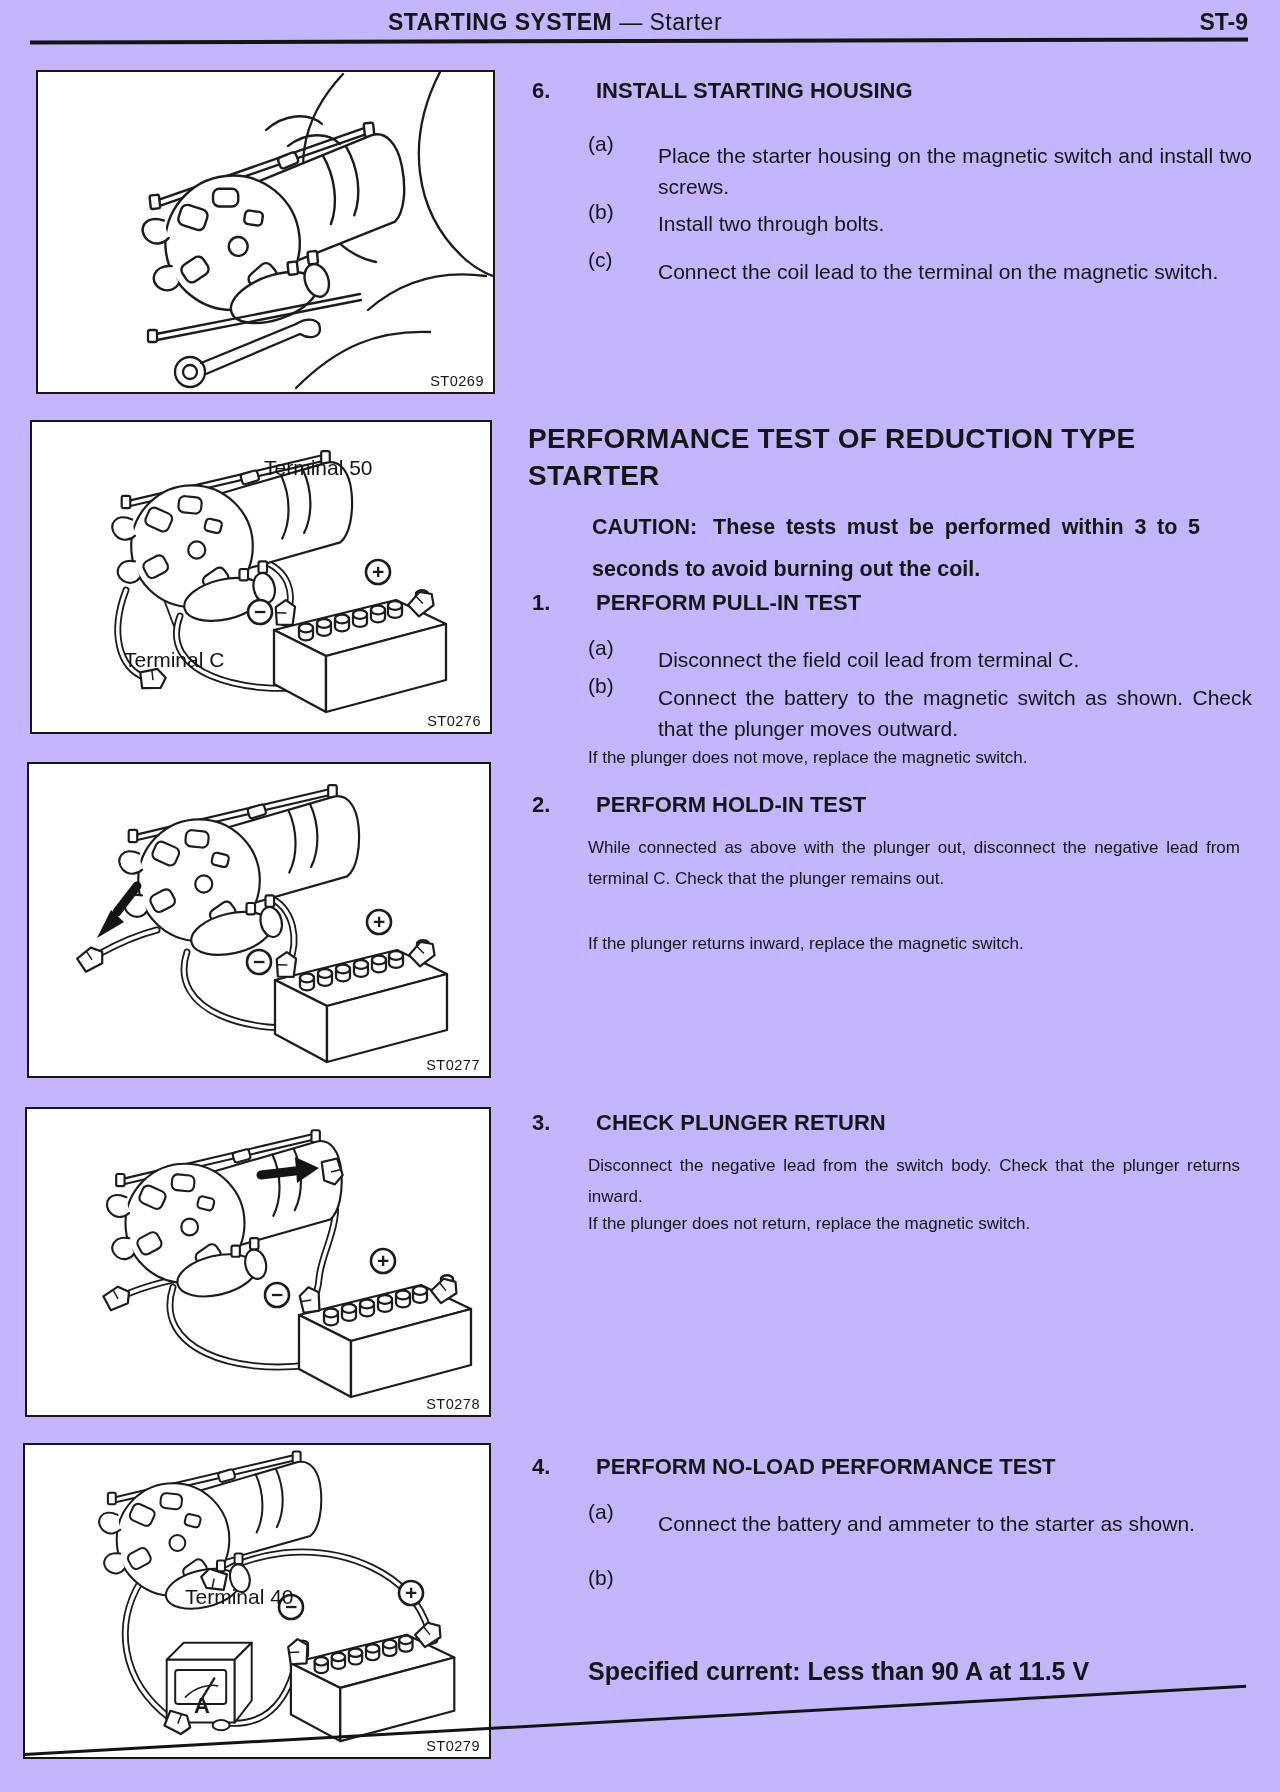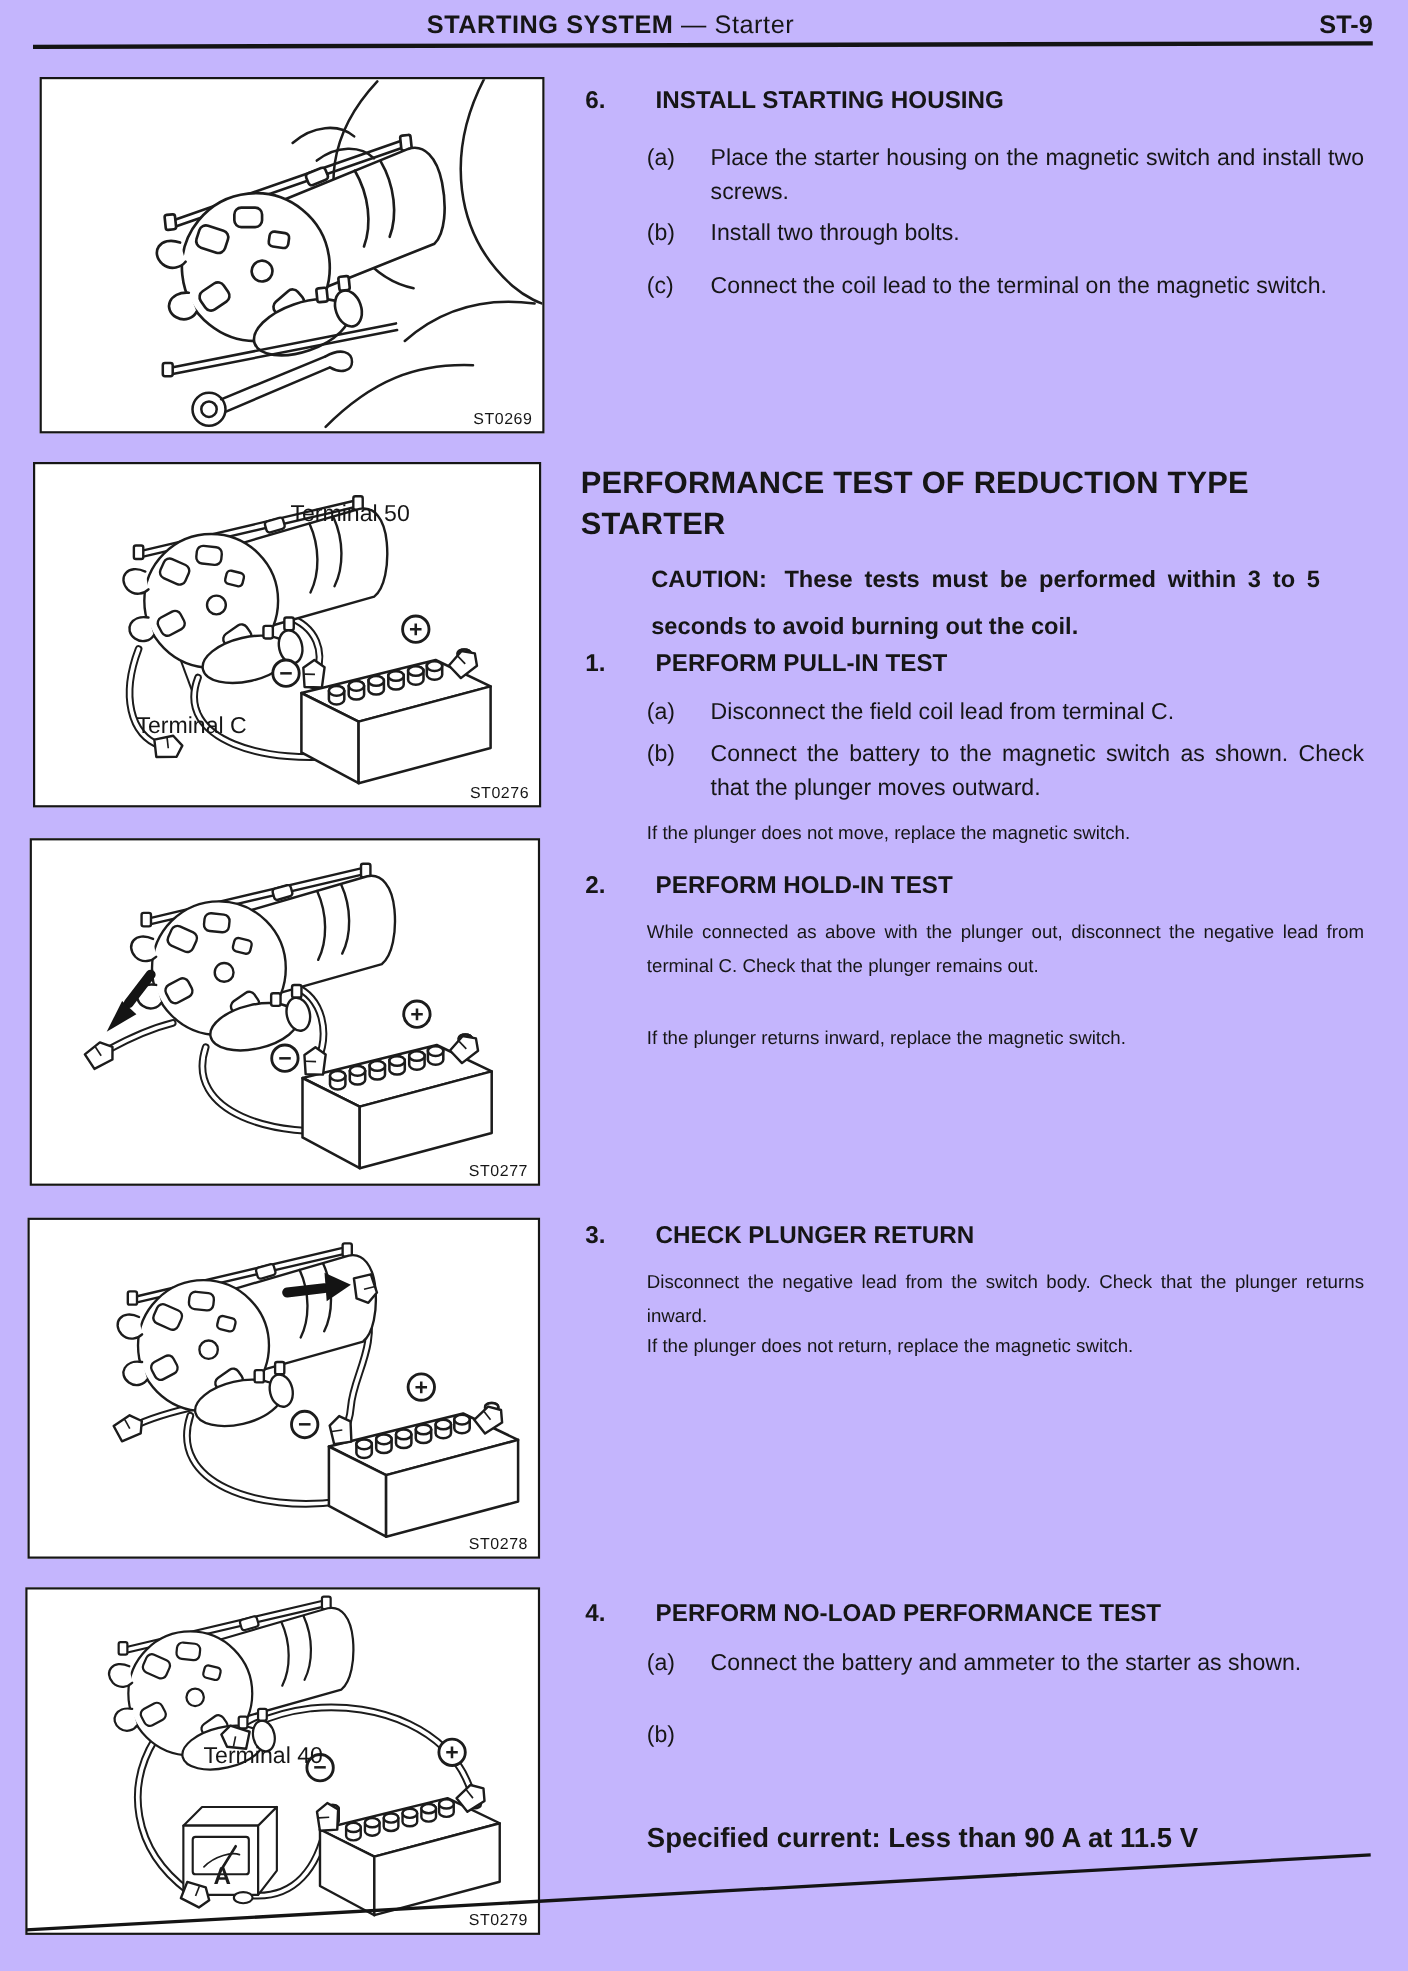--- a/index.html
+++ b/index.html
@@ -30,21 +30,21 @@
   .polarity circle{fill:#fff;stroke:#1c1c1c;stroke-width:2.6;}
   .polarity text{font:700 21px "Liberation Sans",sans-serif;fill:#1c1c1c;text-anchor:middle;}
   .svgtext{font:700 22px "Liberation Sans",sans-serif;fill:#1c1c1c;text-anchor:middle;}
   
   .tnum{position:absolute;left:532px;font-size:22px;font-weight:700;line-height:30px;}
   .ttitle{position:absolute;left:596px;font-size:22px;font-weight:700;line-height:30px;white-space:nowrap;}
   .bighead{position:absolute;left:528px;width:640px;font-size:28px;font-weight:700;line-height:37px;letter-spacing:.2px;}
   .caution{position:absolute;left:592px;width:608px;font-size:21.5px;font-weight:700;line-height:42px;text-align:justify;margin:0;}
   .caution .clabel{margin-right:16px;}
   .marker{position:absolute;left:588px;font-size:21px;line-height:31px;}
-  .itext{position:absolute;left:646px;width:594px;font-size:21px;line-height:31px;text-align:justify;margin:0;}
+  .itext{position:absolute;left:646px;width:594px;font-size:21px;line-height:31px;text-align:justify;margin:12px;}
   .para{position:absolute;left:588px;width:652px;font-size:17px;line-height:31px;text-align:justify;margin:0;}
   .spec{position:absolute;left:588px;width:652px;font-size:25px;font-weight:700;line-height:31px;margin:0;}
 </style>
 </head>
 <body>
 
 <div class="page">
 
   <div class="hdr-title">
     <b>STARTING SYSTEM</b>

